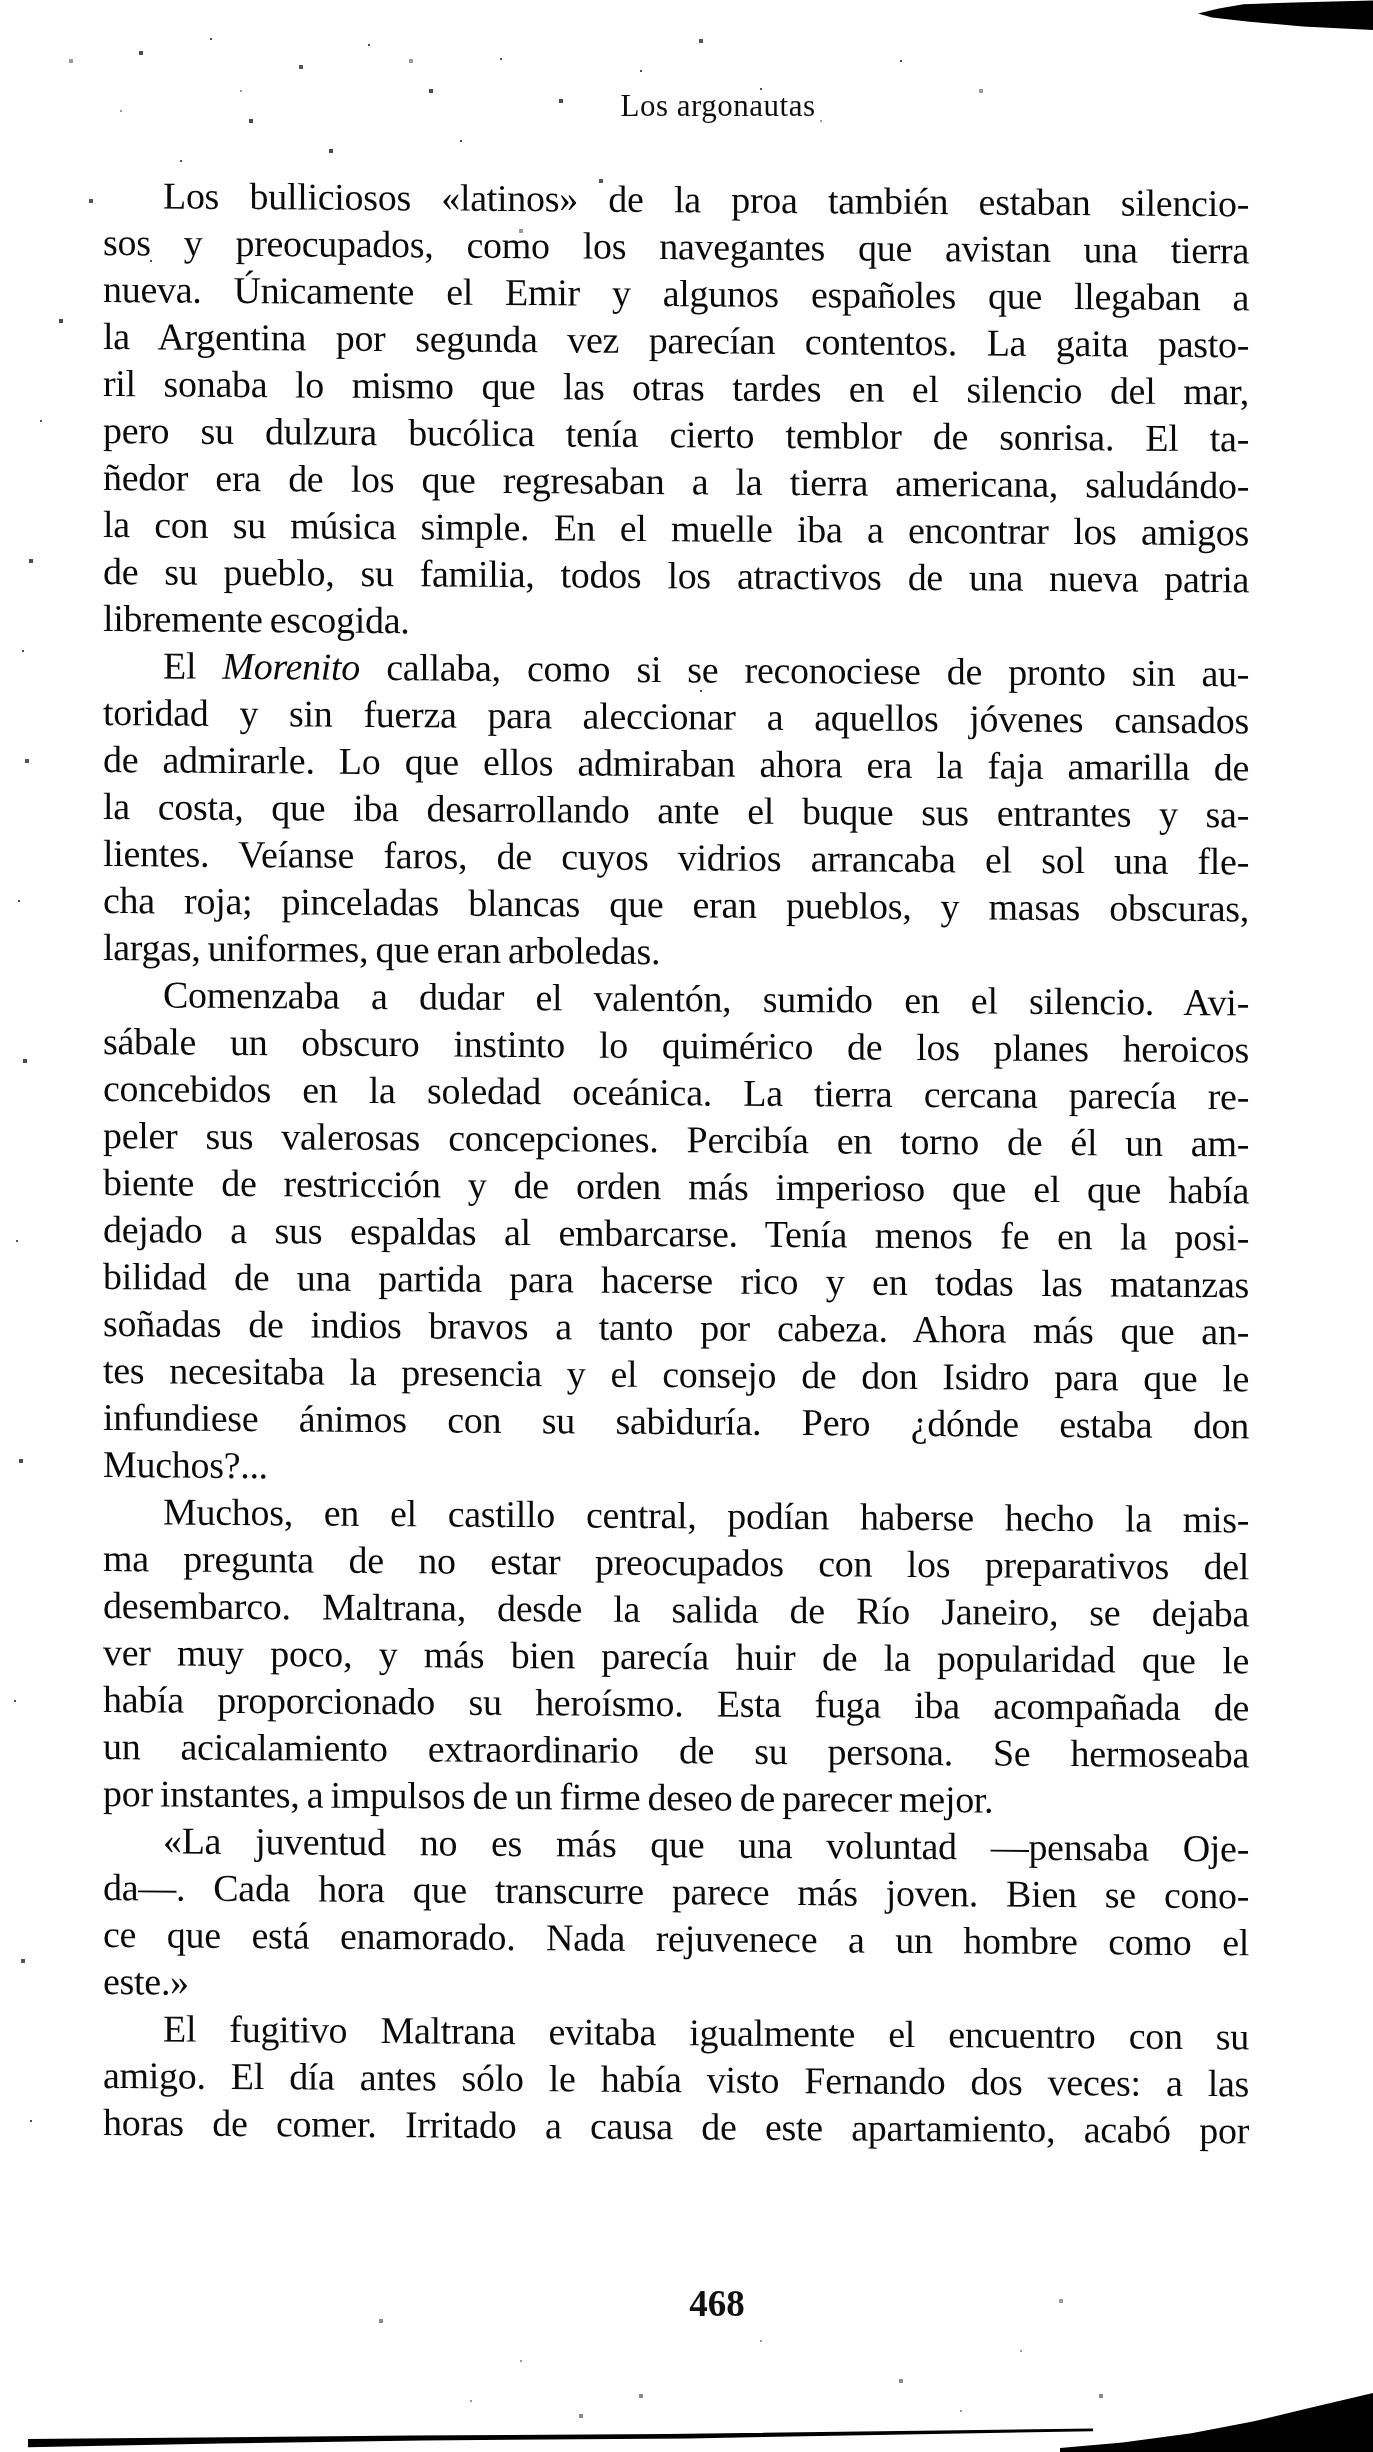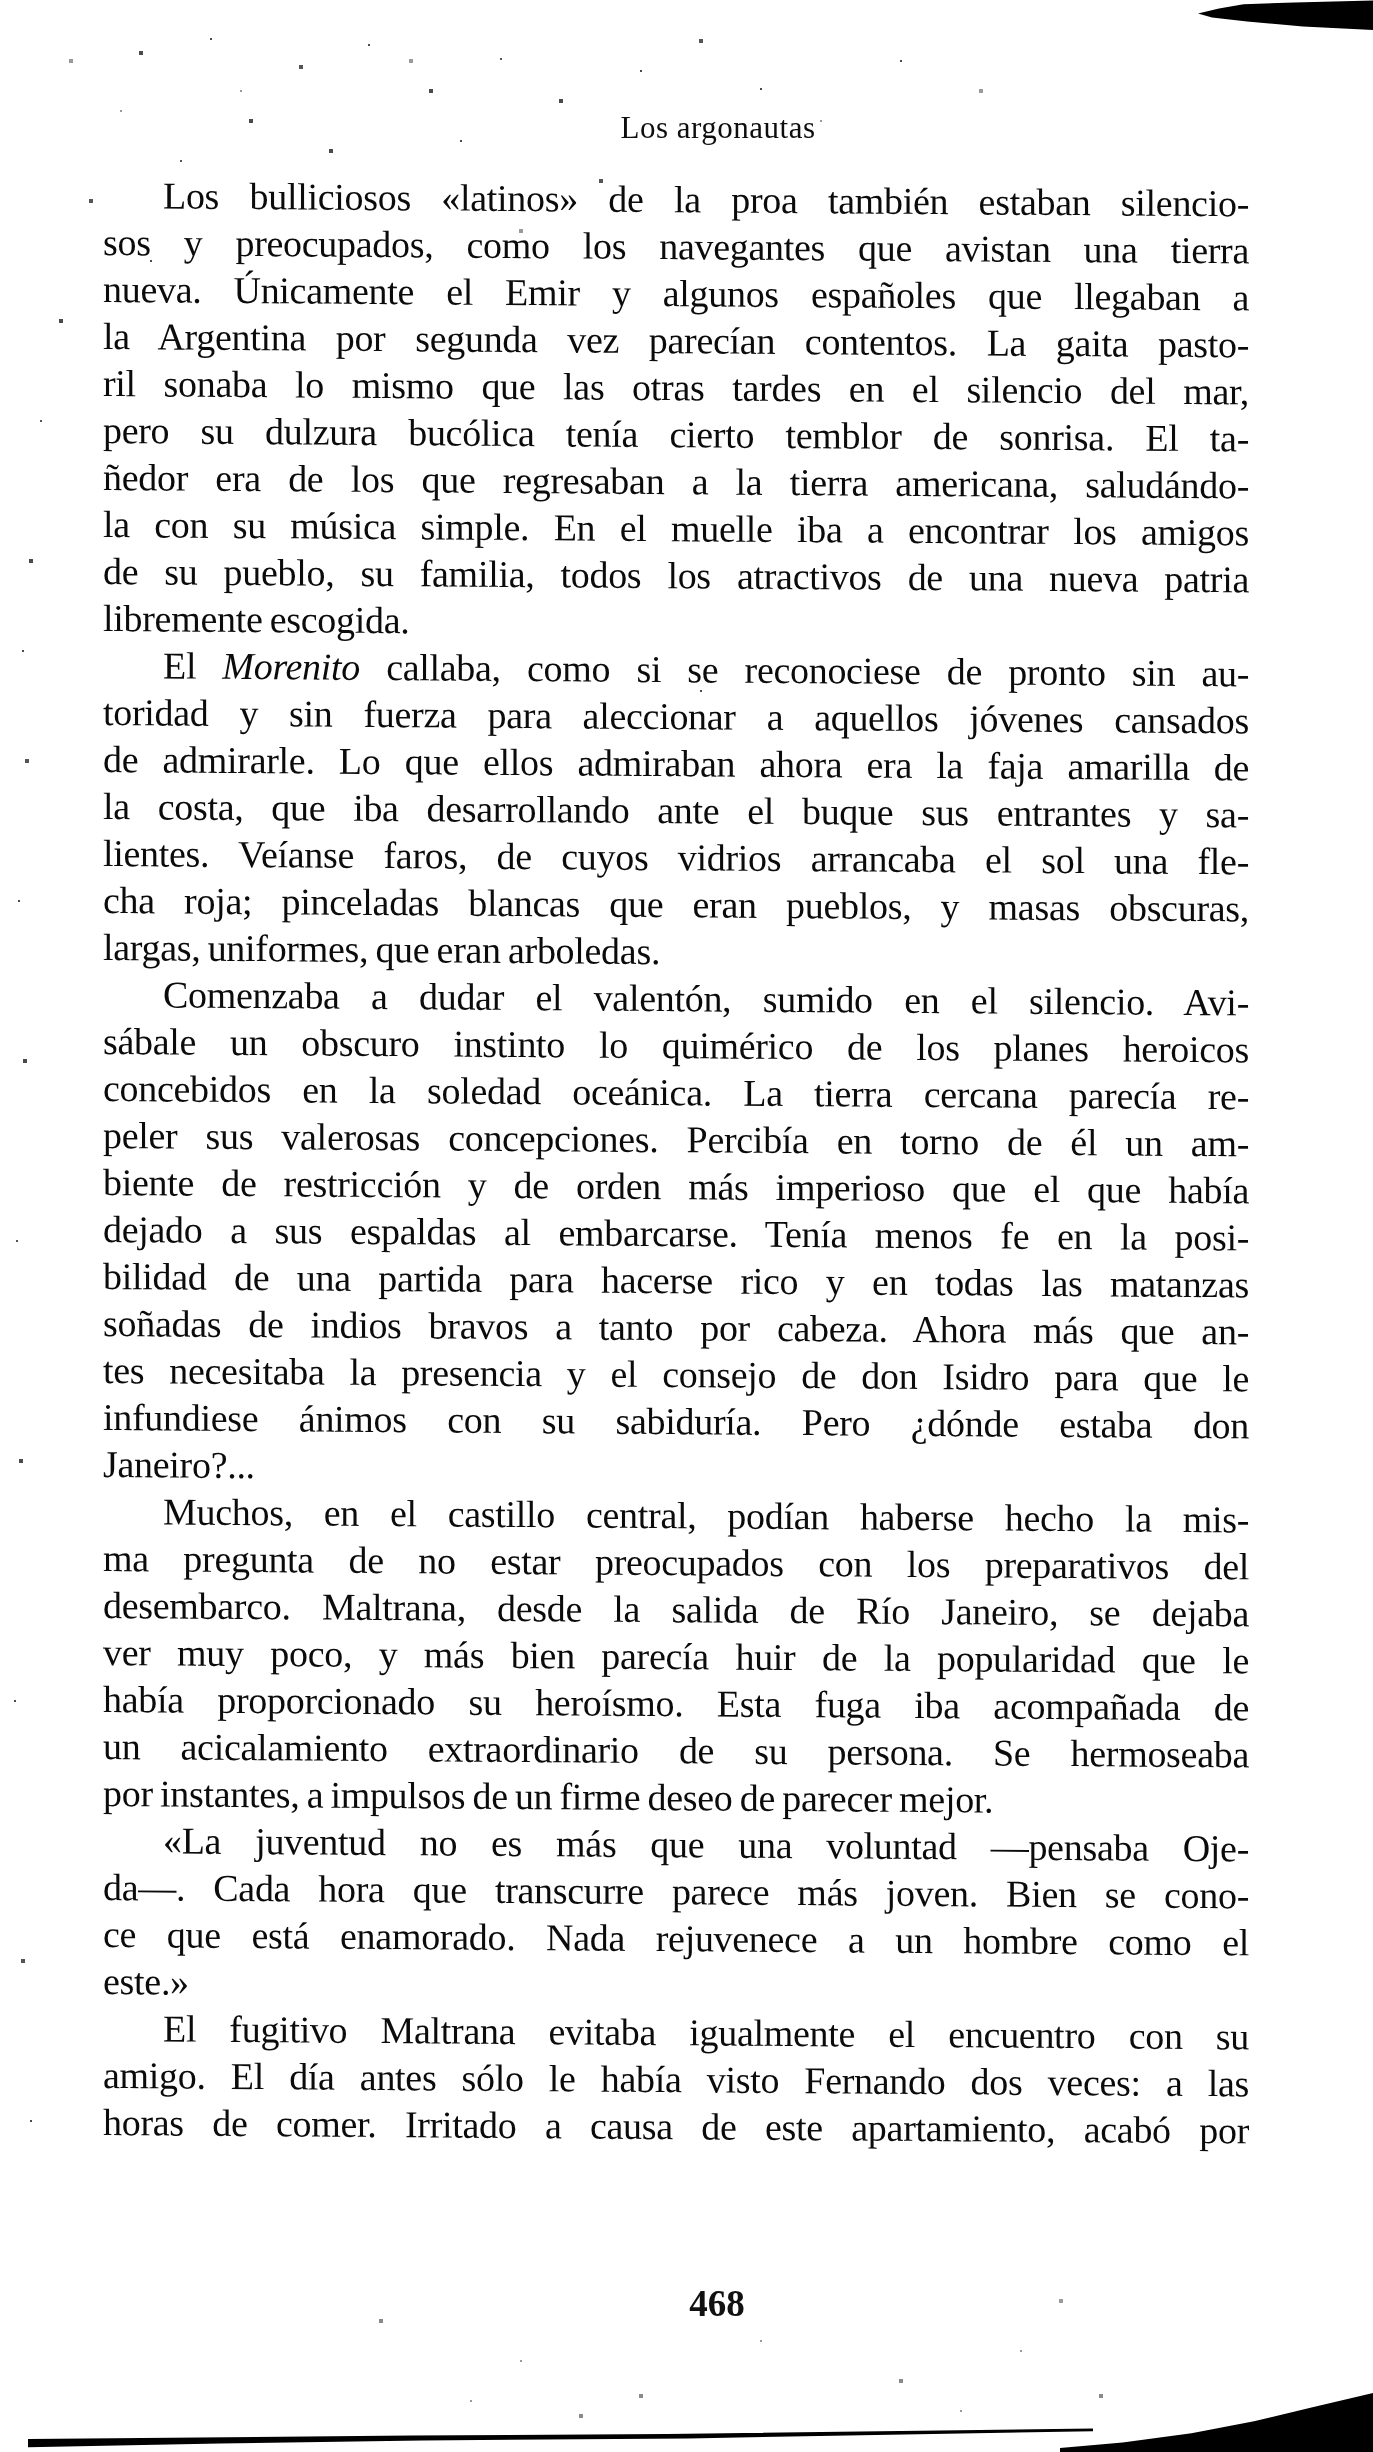--- a/index.html
+++ b/index.html
@@ -6,21 +6,21 @@
   .page{
     position:relative;
     width:1373px;height:2452px;
     background:#ffffff;
     overflow:hidden;
     font-family:"Liberation Serif", serif;
     color:#0b0b0b;
   }
   .running-head{
     position:absolute;
-    top:110px;left:718px;
+    top:88px;left:718px;
     transform:translateX(-50%);
     font-size:31px;
     letter-spacing:0.5px;
     color:#0e0e0e;
     white-space:nowrap;
   }
   .body-text{
     position:absolute;
     top:172px;left:103px;
     width:1146px;
@@ -127,21 +127,21 @@
         <div class="line indent"><span>Comenzaba a dudar el valentón, sumido en el silencio. Avi-</span></div>
         <div class="line"><span>sábale un obscuro instinto lo quimérico de los planes heroicos</span></div>
         <div class="line"><span>concebidos en la soledad oceánica. La tierra cercana parecía re-</span></div>
         <div class="line"><span>peler sus valerosas concepciones. Percibía en torno de él un am-</span></div>
         <div class="line"><span>biente de restricción y de orden más imperioso que el que había</span></div>
         <div class="line"><span>dejado a sus espaldas al embarcarse. Tenía menos fe en la posi-</span></div>
         <div class="line"><span>bilidad de una partida para hacerse rico y en todas las matanzas</span></div>
         <div class="line"><span>soñadas de indios bravos a tanto por cabeza. Ahora más que an-</span></div>
         <div class="line"><span>tes necesitaba la presencia y el consejo de don Isidro para que le</span></div>
         <div class="line"><span>infundiese ánimos con su sabiduría. Pero ¿dónde estaba don</span></div>
-        <div class="line noflush"><span>Janeiro?...</span></div>
+        <div class="line noflush"><span>Muchos?...</span></div>
       </div>
       <div class="paragraph">
         <div class="line indent"><span>Muchos, en el castillo central, podían haberse hecho la mis-</span></div>
         <div class="line"><span>ma pregunta de no estar preocupados con los preparativos del</span></div>
         <div class="line"><span>desembarco. Maltrana, desde la salida de Río Janeiro, se dejaba</span></div>
         <div class="line"><span>ver muy poco, y más bien parecía huir de la popularidad que le</span></div>
         <div class="line"><span>había proporcionado su heroísmo. Esta fuga iba acompañada de</span></div>
         <div class="line"><span>un acicalamiento extraordinario de su persona. Se hermoseaba</span></div>
         <div class="line noflush"><span>por instantes, a impulsos de un firme deseo de parecer mejor.</span></div>
       </div>

